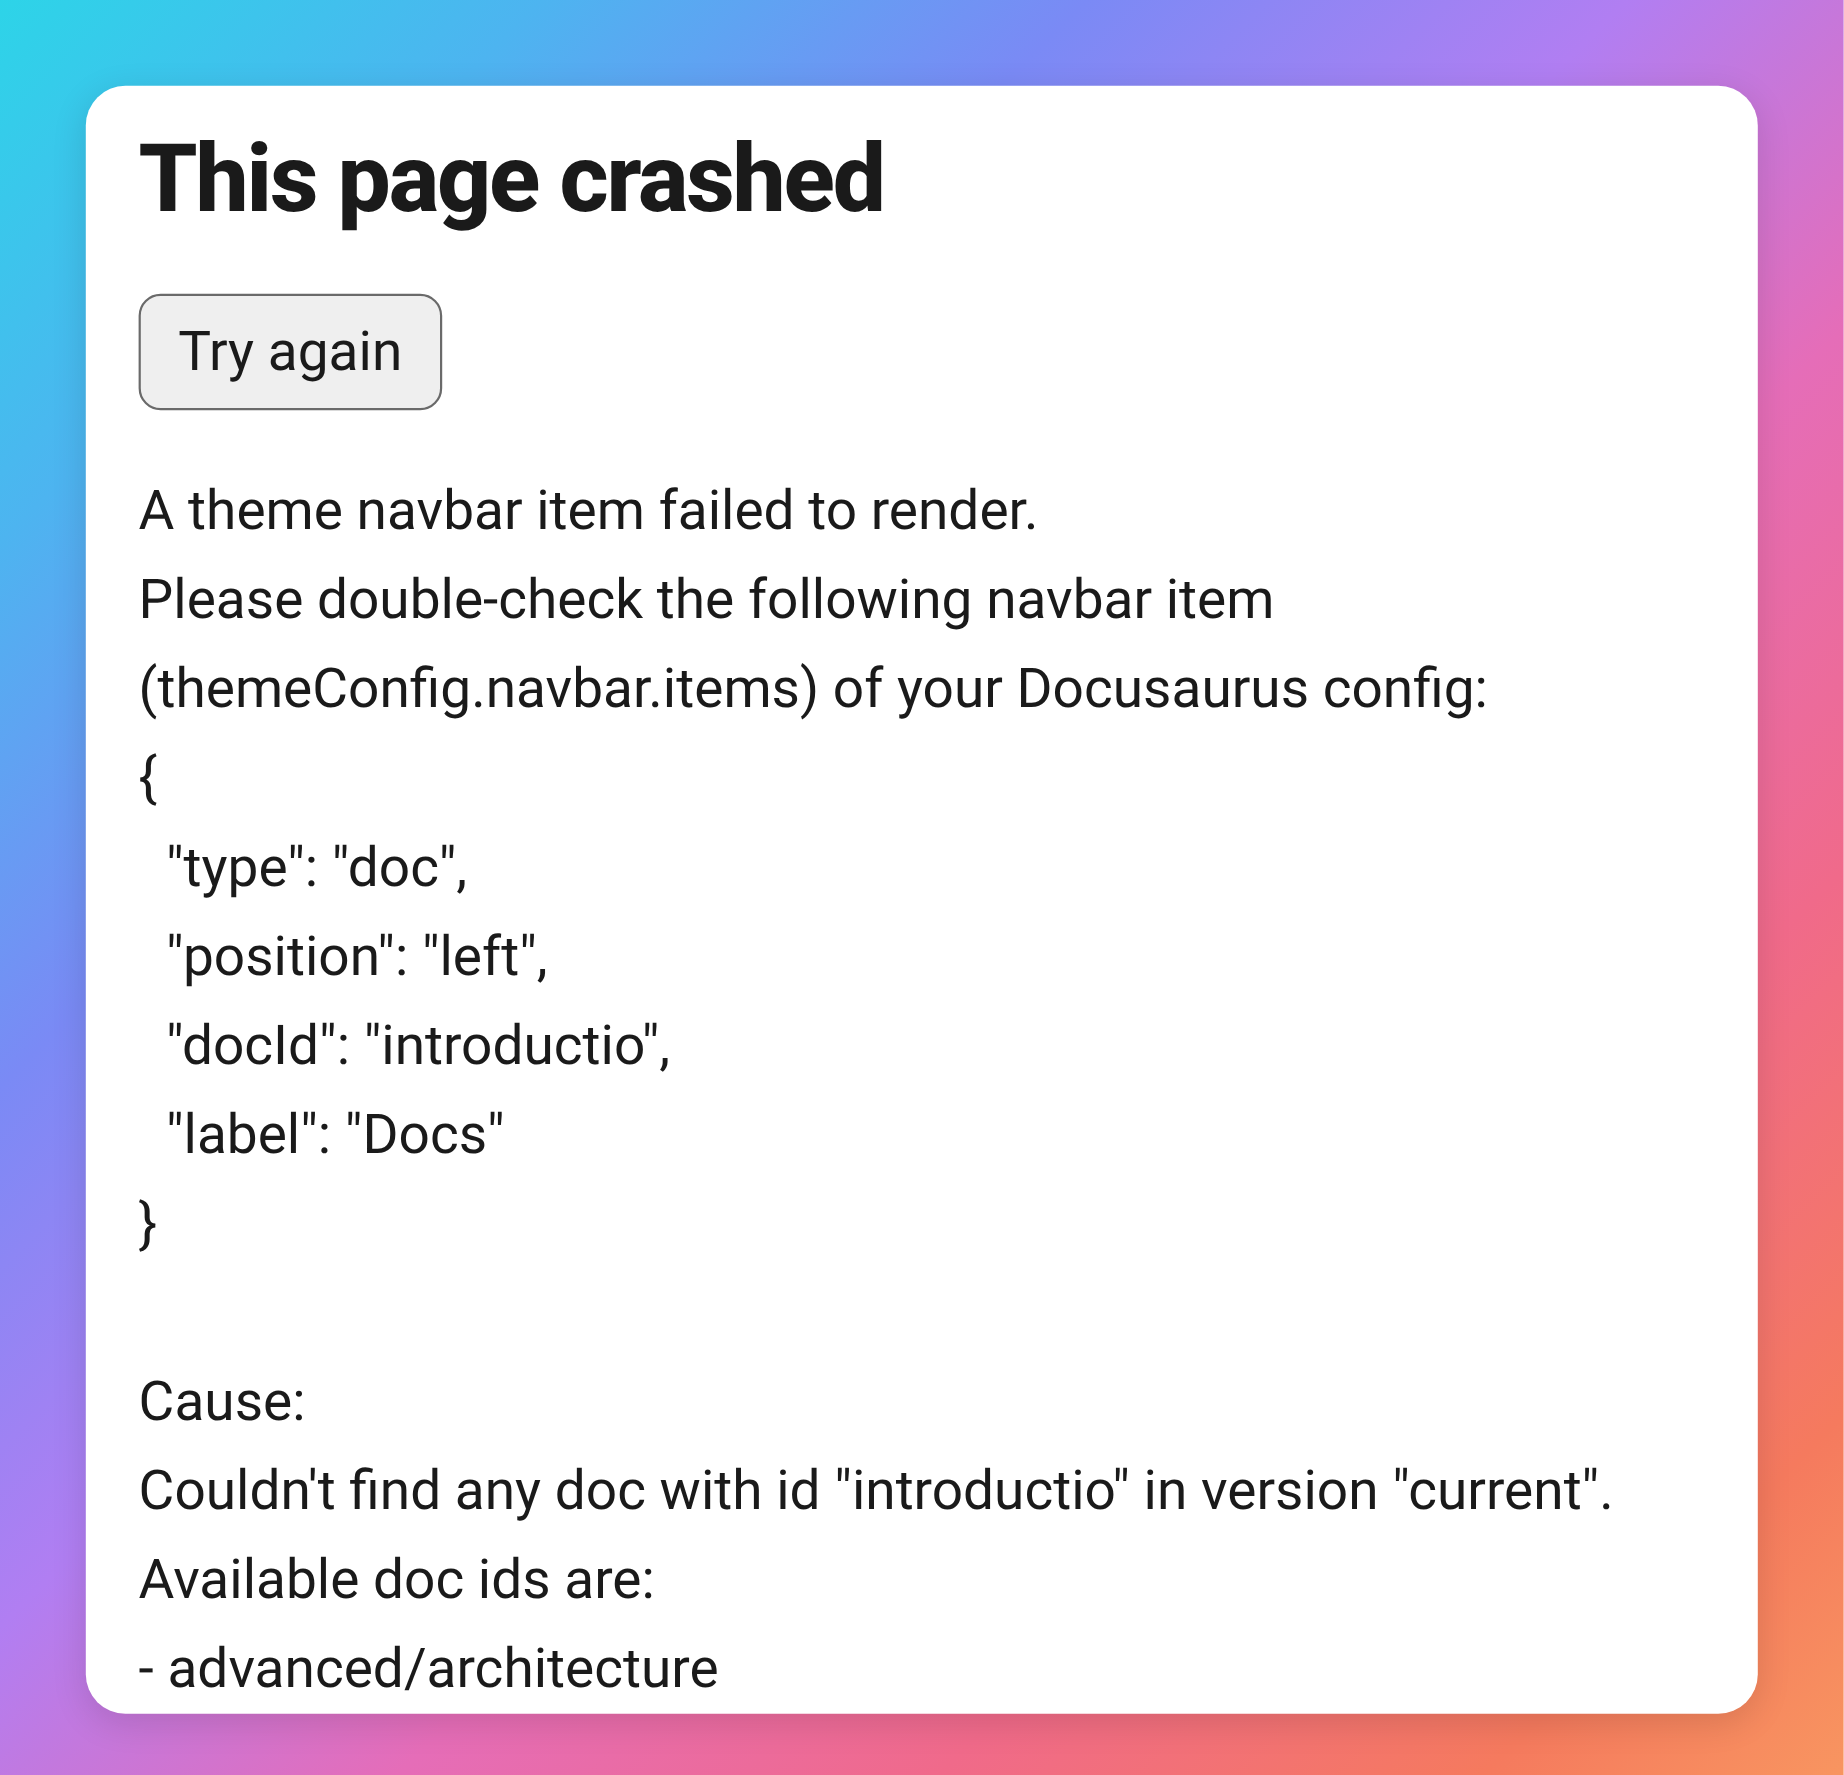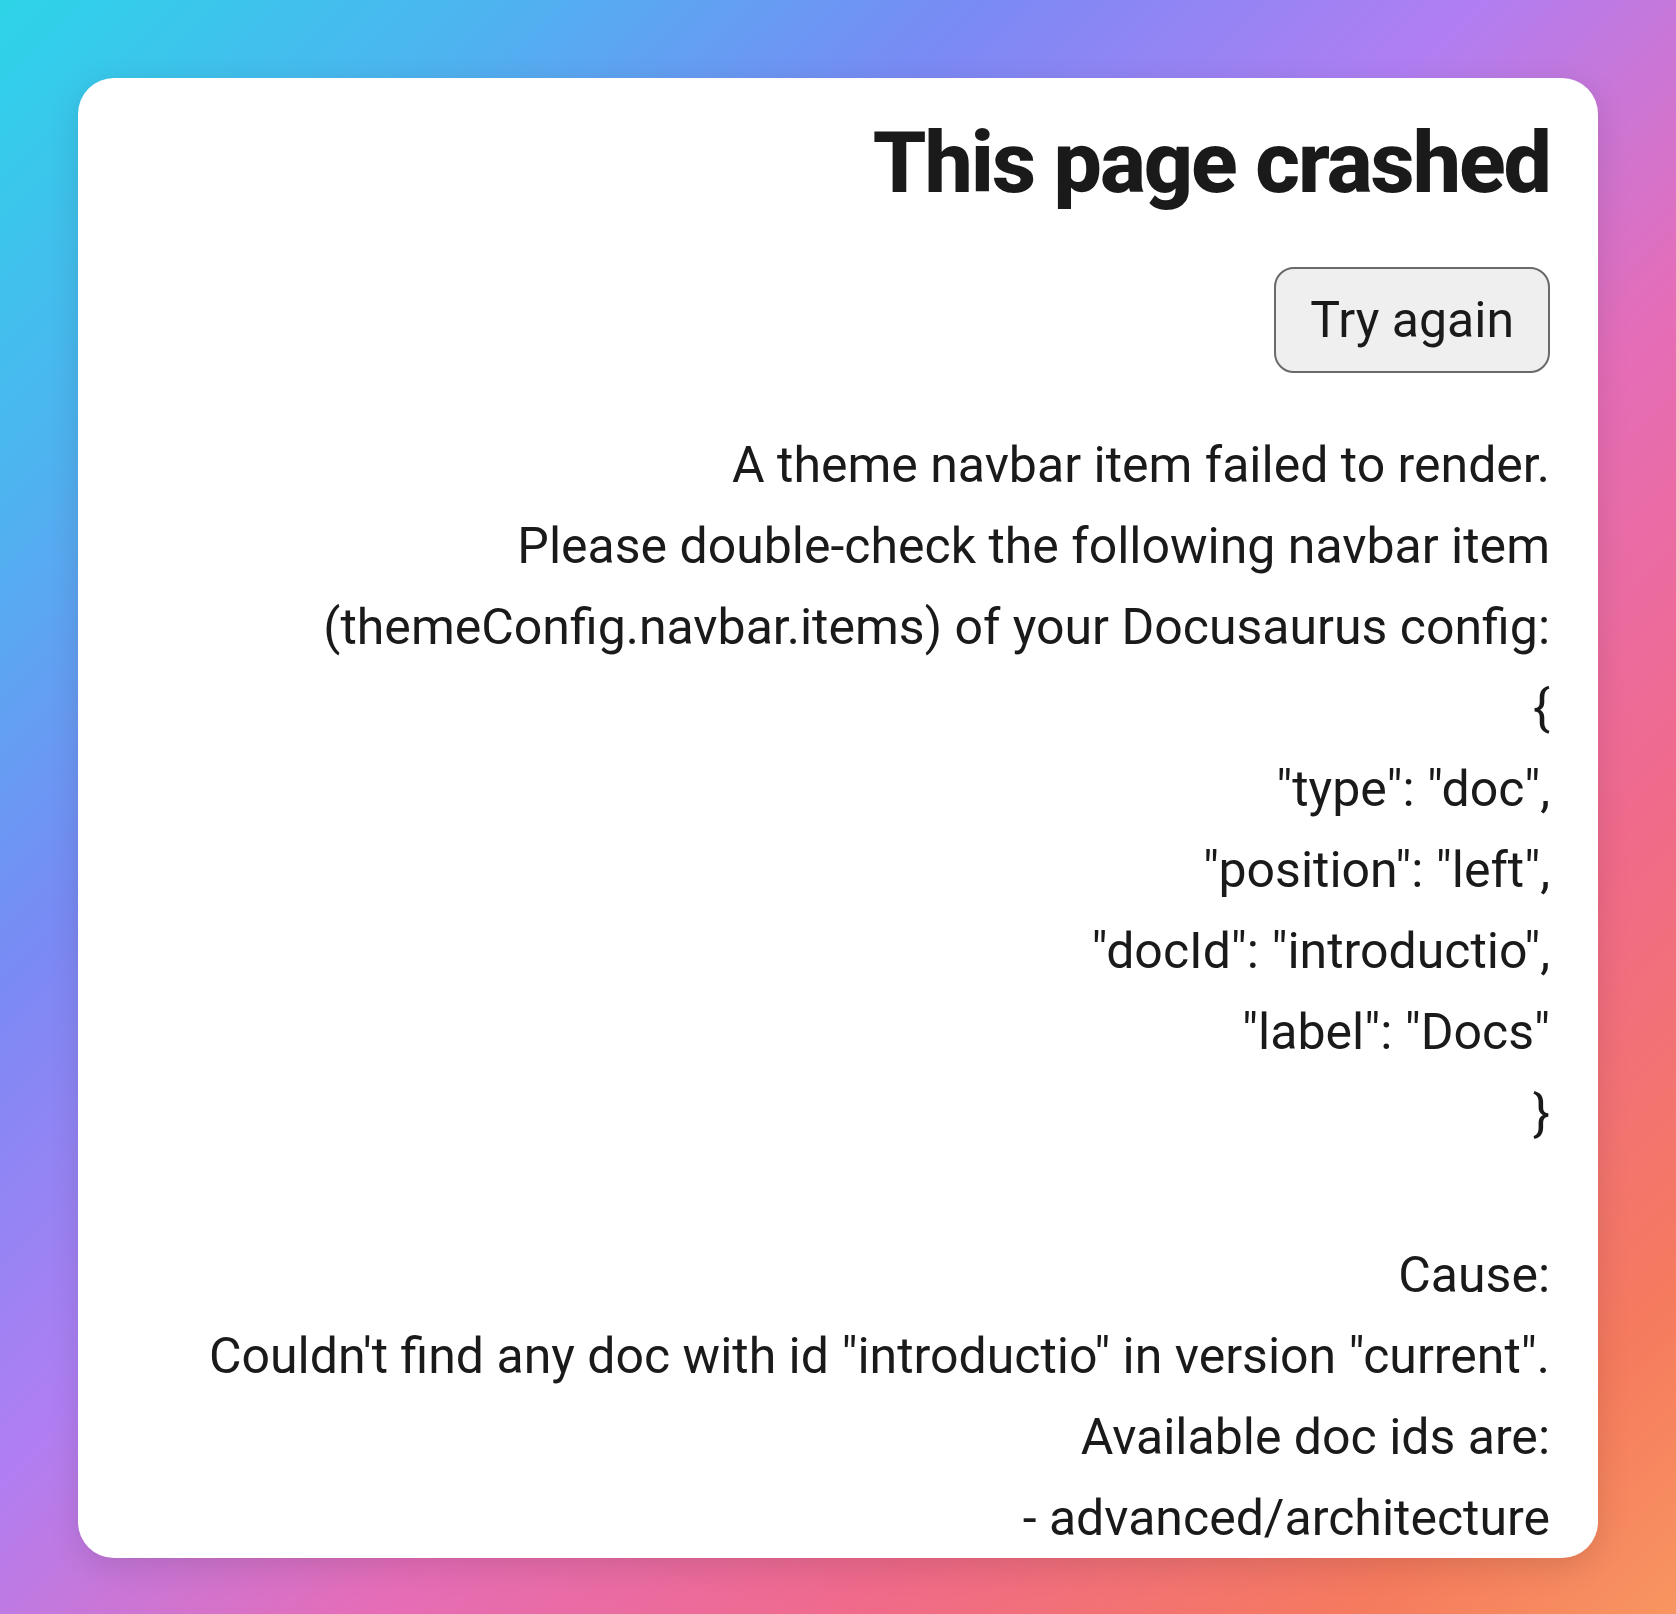--- a/index.html
+++ b/index.html
@@ -1,19 +1,18 @@
 <!DOCTYPE html>
 <html><head>
   <meta charset="utf-8">
   <style>
     * {
       margin: 0;
       padding: 0;
       box-sizing: border-box;
-      text-align: right;
     }
     
     body {
       font-family: -apple-system, BlinkMacSystemFont, "Segoe UI", Roboto, Helvetica, Arial, sans-serif;
       width: 1676px;
       height: 1614px;
       background: linear-gradient(135deg, 
         #2dd4e8 0%, 
         #4db4f0 15%, 
         #7a8af5 30%, 

